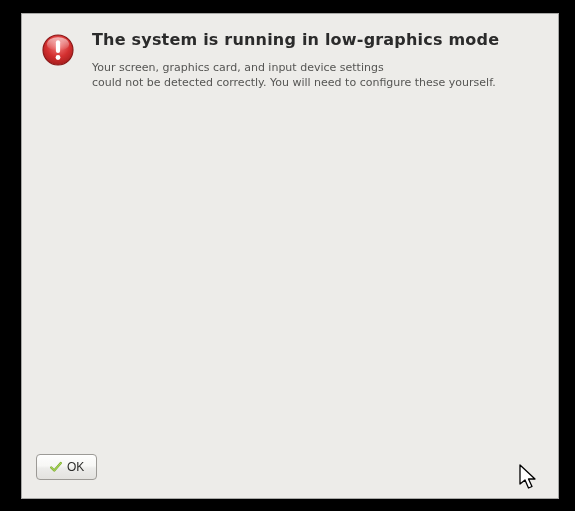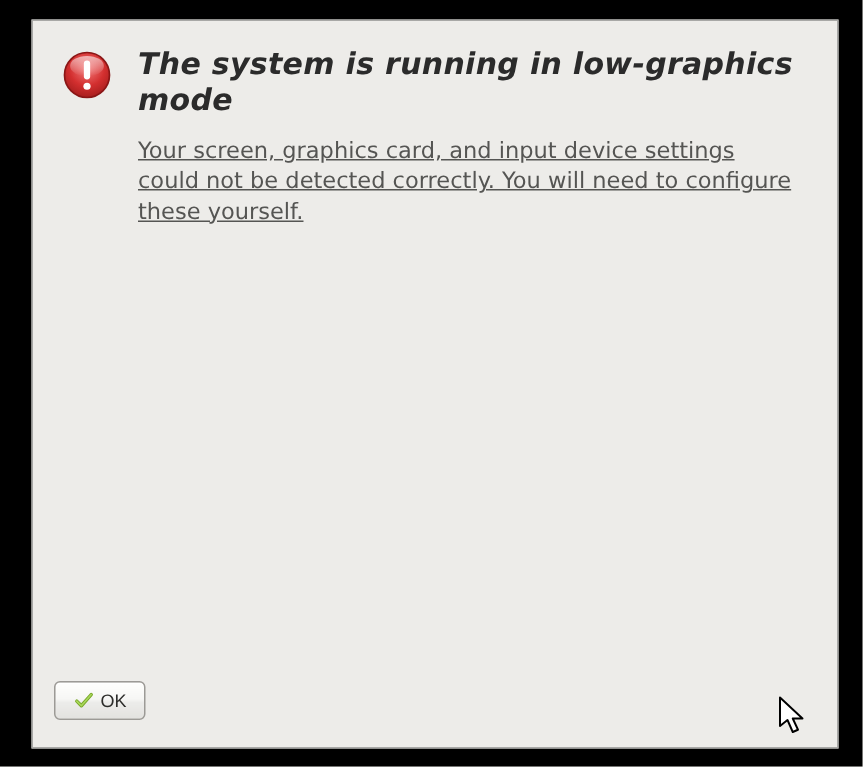--- a/index.html
+++ b/index.html
@@ -41,33 +41,31 @@
     .warning-icon-svg {
       width: 36px;
       height: 36px;
       display: block;
     }
     .text-col {
       flex: 1;
       padding-top: 0;
     }
     .title {
-      font-size: 20px;
+      font-size: 16px;
       font-weight: bold;
       color: #2b2b2b;
       letter-spacing: 0.2px;
       margin-bottom: 12px;
-      font-style: italic;
     }
     .body-text {
-      font-size: 15px;
+      font-size: 11px;
       color: #555553;
       line-height: 1.35;
       white-space: pre-line;
-      text-decoration: underline;
     }
     .button-area {
       padding: 8px 14px 18px 14px;
       display: flex;
       justify-content: flex-start;
     }
     .ok-button {
       display: inline-flex;
       align-items: center;
       gap: 4px;

